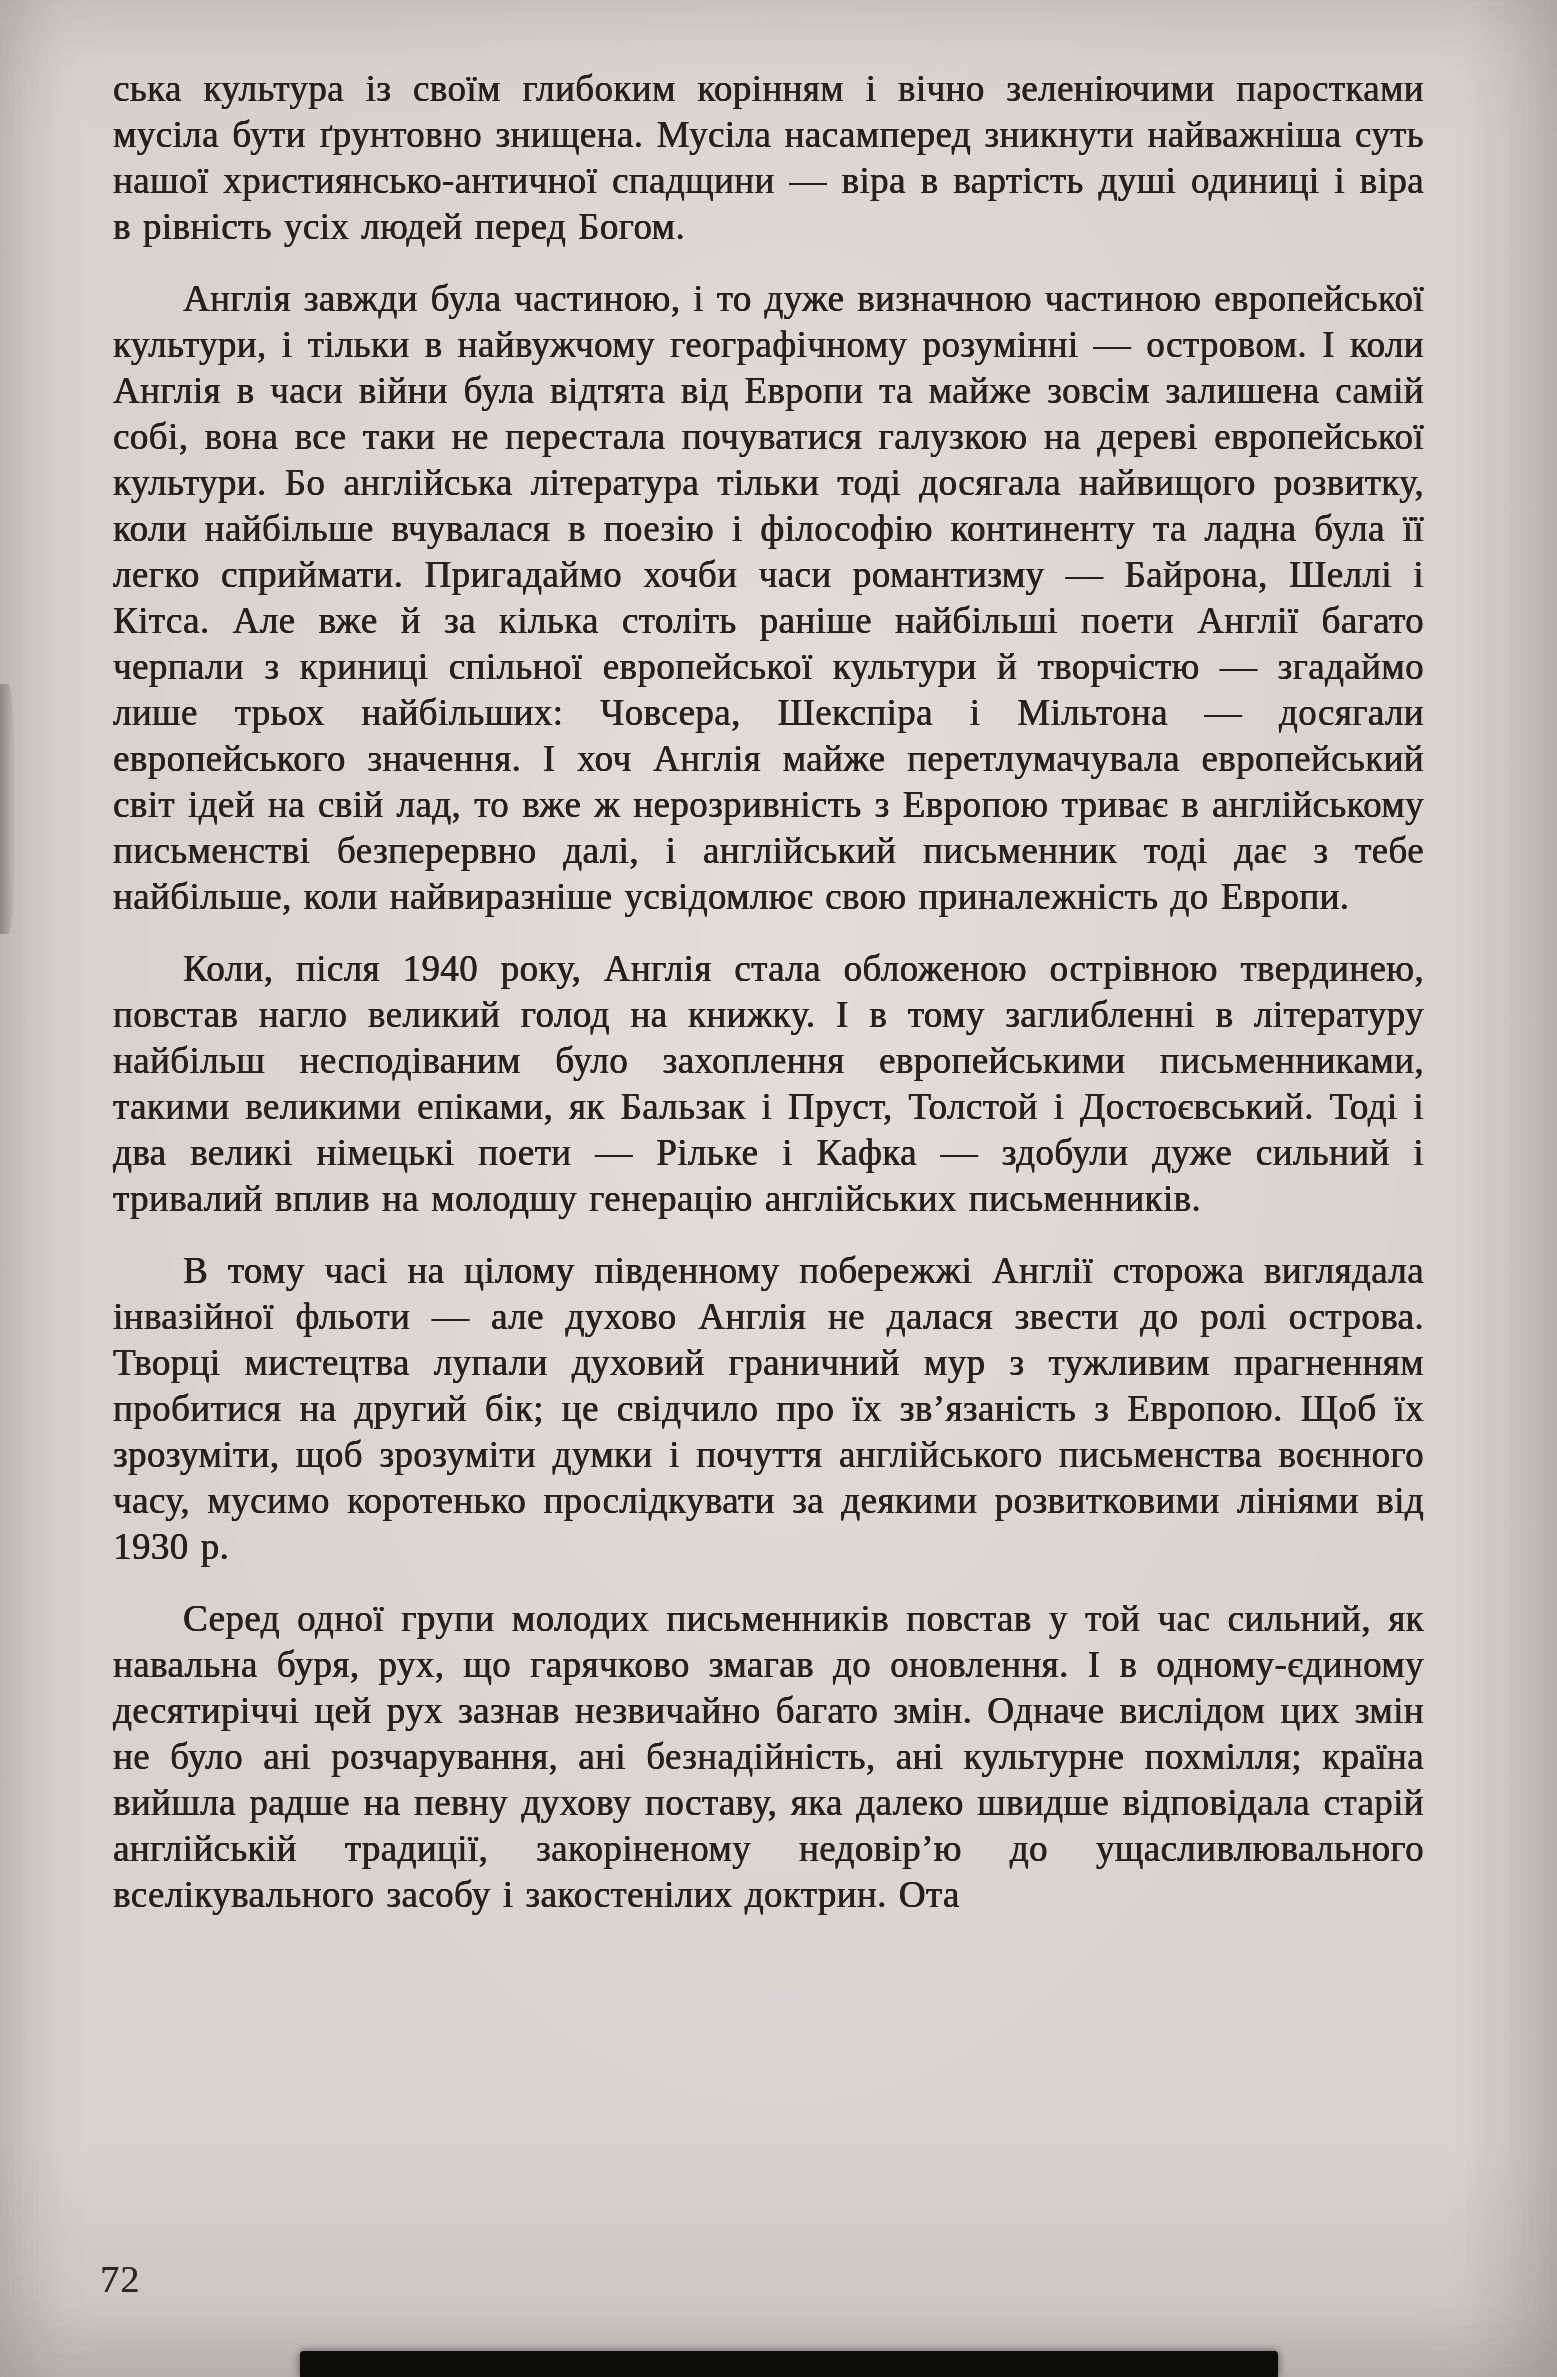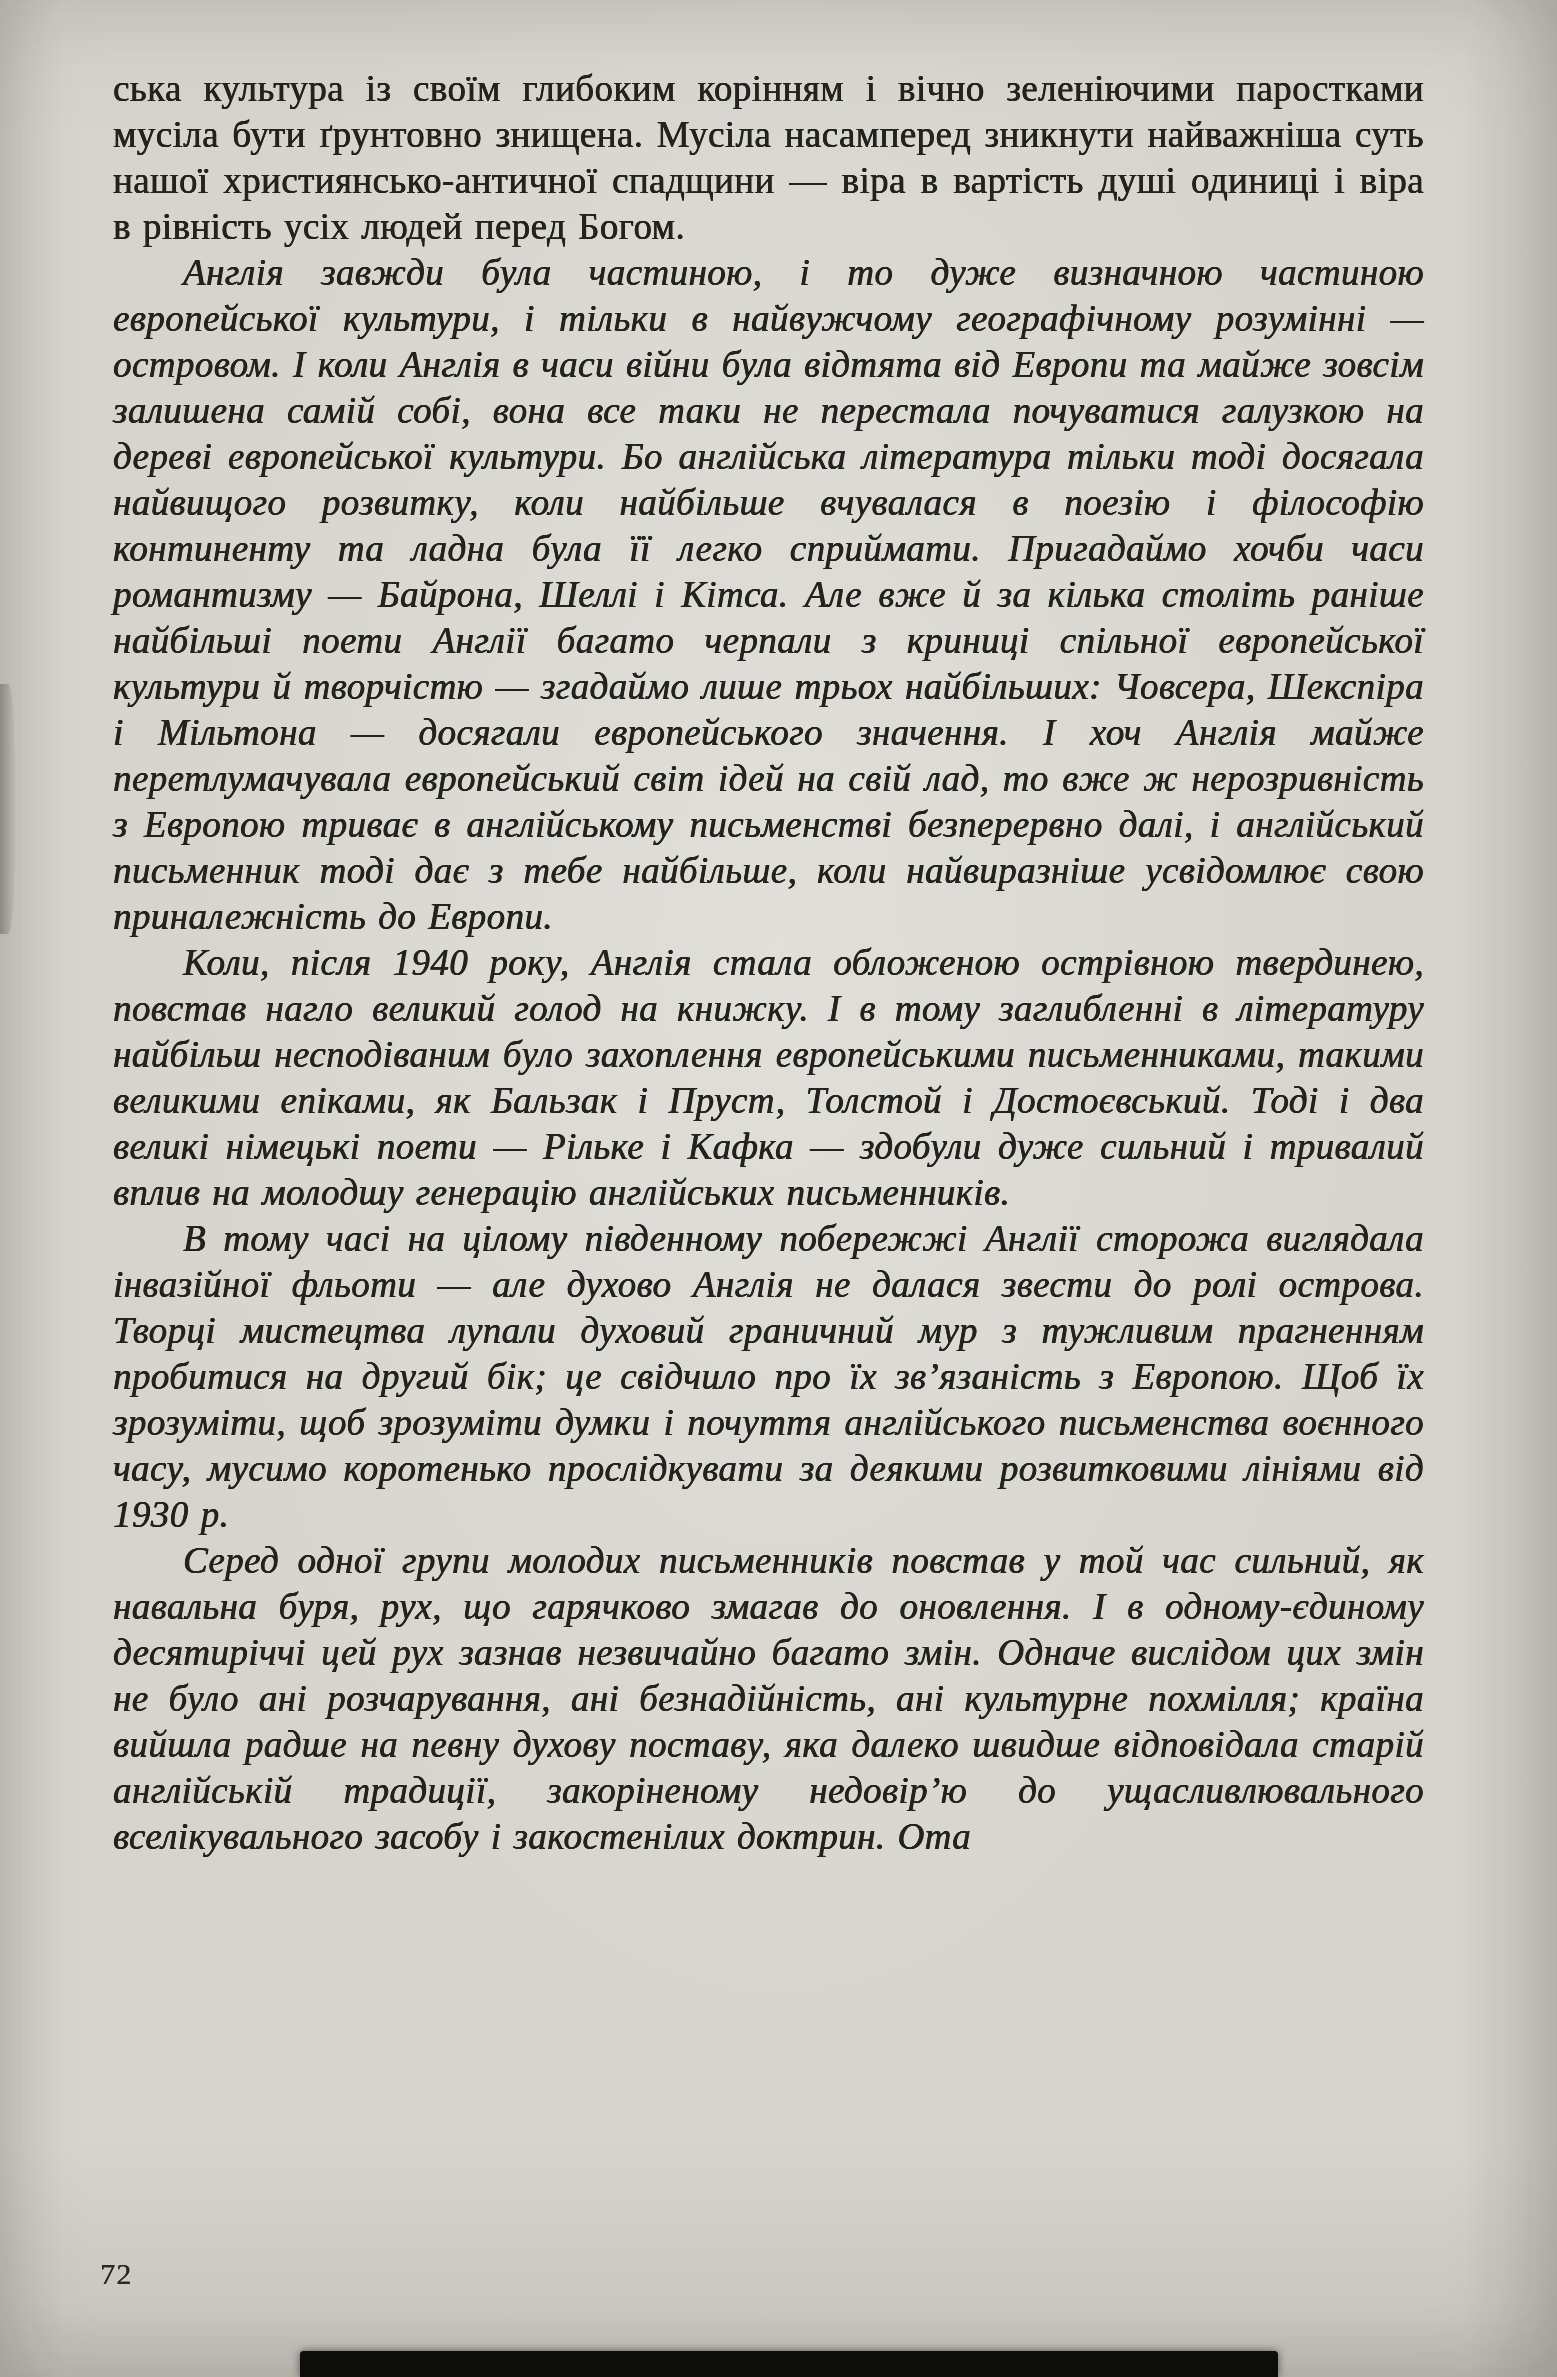--- a/index.html
+++ b/index.html
@@ -39,32 +39,31 @@
     letter-spacing: 0.4px;
     word-spacing: 2.4px;
   }
   .para {
     margin: 0 0 0 0;
     padding: 0;
     text-indent: 70px;
     text-shadow: 0.4px 0 0 currentColor, -0.2px 0 0 currentColor;
   }
   .para + .para {
-    margin-top: 0;
-    font-style: italic;
+    margin-top: 26px;
   }
   .para.continuation {
     text-indent: 0;
   }
   .page-number {
     position: absolute;
     left: 100px;
     top: 2257px;
     color: #2a2923;
-    font-size: 30px;
+    font-size: 38px;
     letter-spacing: 1.2px;
     text-shadow: 0.4px 0 0 currentColor;
   }
   .scan-bar {
     position: absolute;
     left: 300px;
     width: 978px;
     height: 26px;
     bottom: 0;
     background: #0d0d0c;

